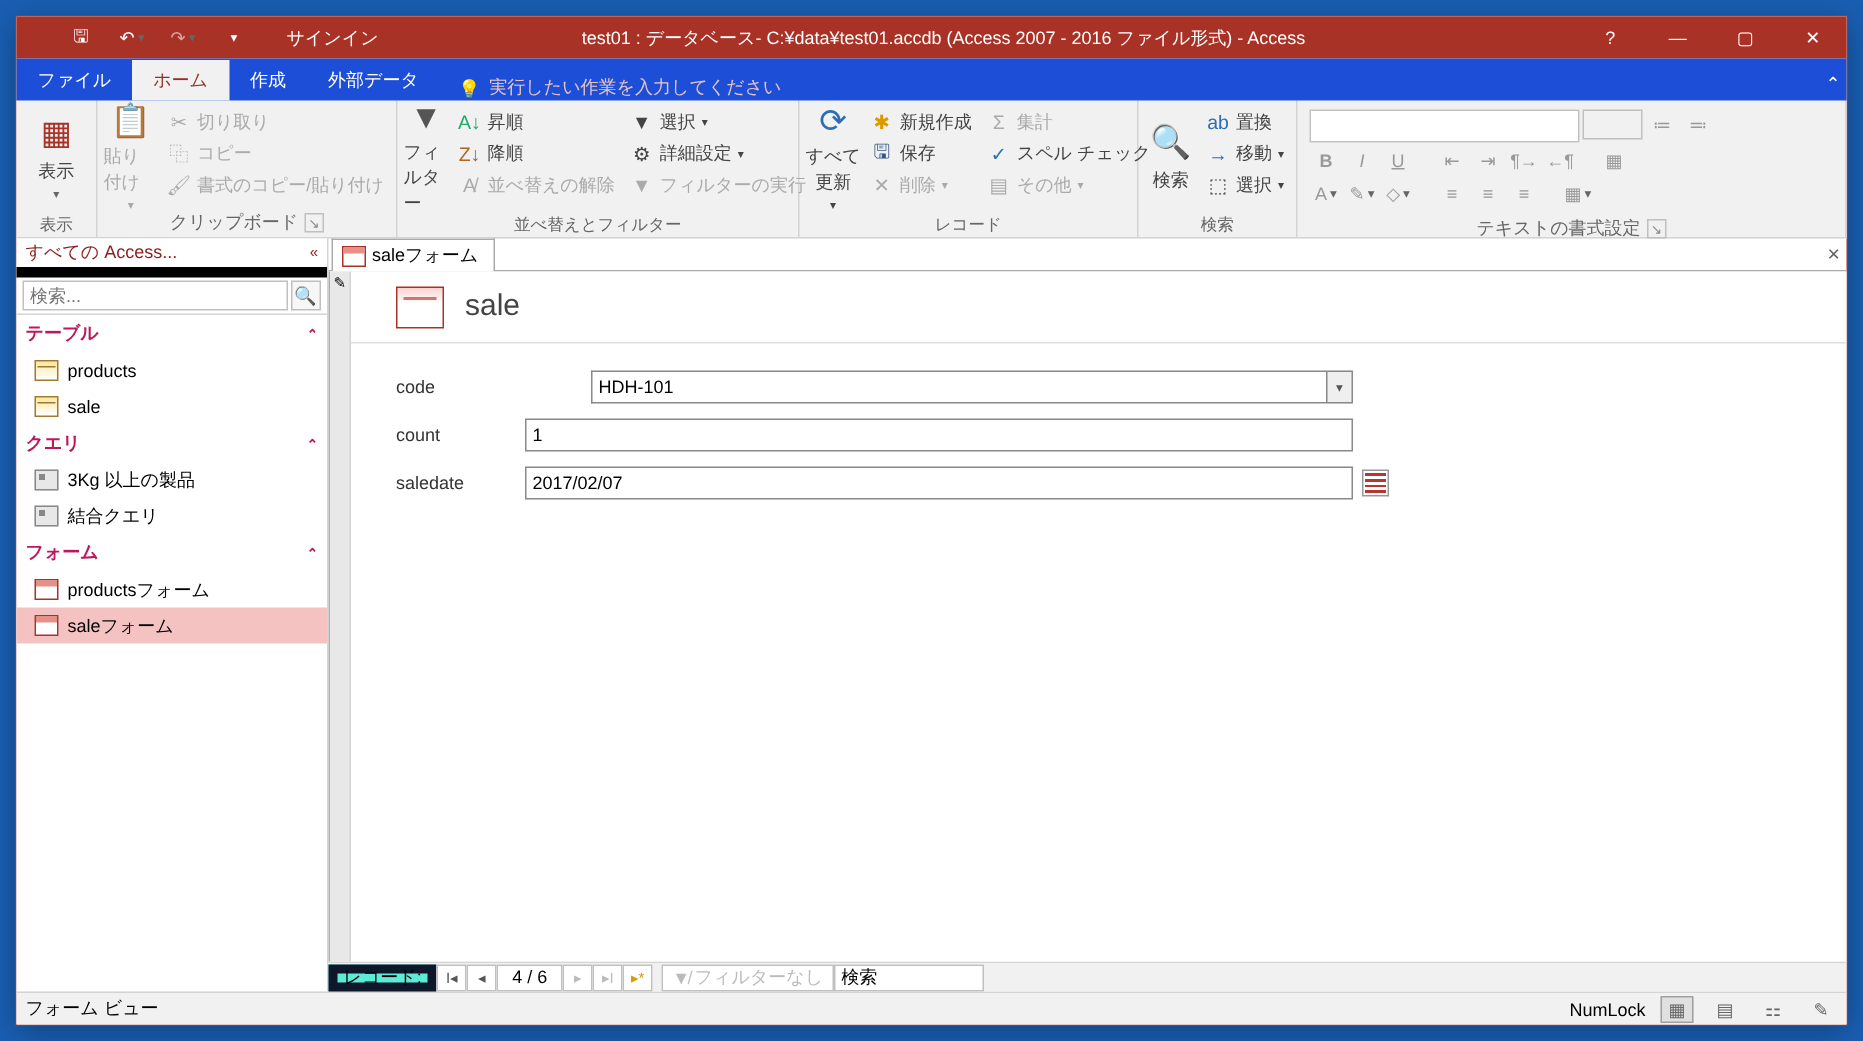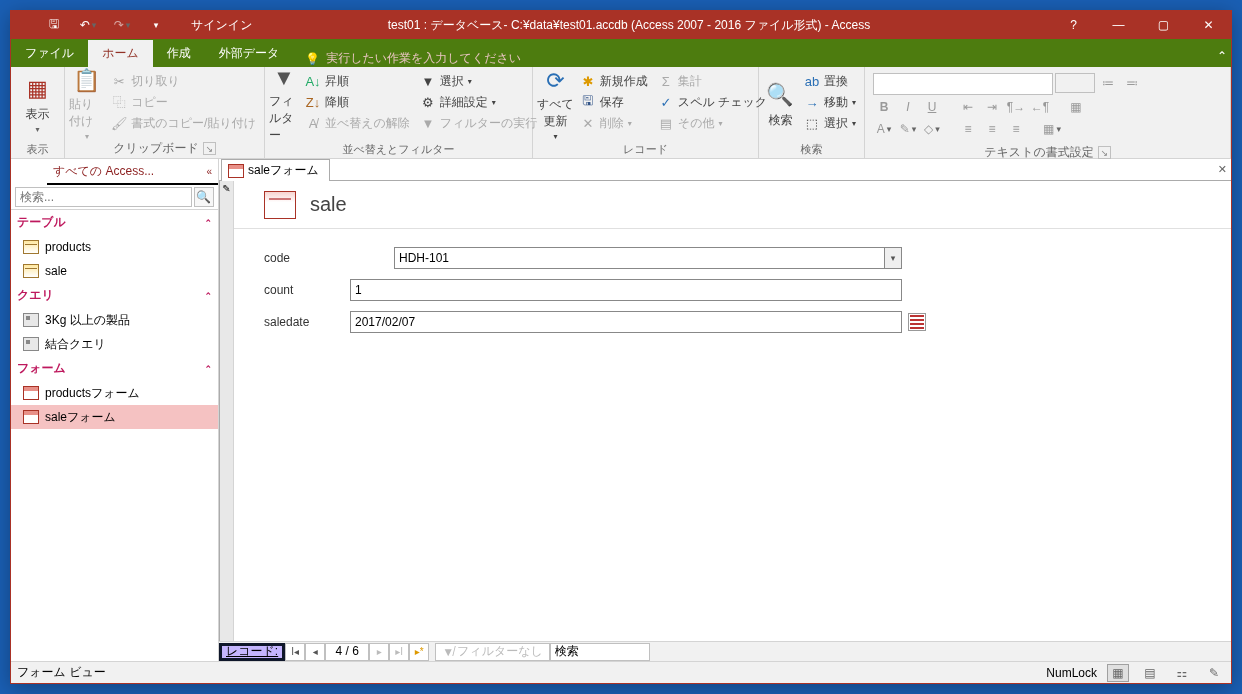--- a/index.html
+++ b/index.html
@@ -7,21 +7,21 @@
 .window { background: #fff; border: 1px solid #a93226; width: 1222px; height: 674px; margin: 10px; display: flex; flex-direction: column; box-shadow: 0 4px 20px rgba(0,0,0,0.3); }
 
 .titlebar { background: #a93226; height: 28px; display: flex; align-items: center; color: #fff; position: relative; }
 .qat { display: flex; align-items: center; gap: 4px; padding: 0 8px; }
 .qat-btn, .win-btn { width: 30px; height: 26px; display: flex; align-items: center; justify-content: center; color: #fff; }
 .title-text { flex: 1; text-align: center; position: absolute; left: 16px; right: 0; pointer-events: none; }
 .win-controls { display: flex; margin-left: auto; z-index: 2; }
 .win-btn { width: 45px; height: 28px; }
 .signin { color: #fff; padding: 0 12px; z-index: 2; }
 
-.tabs { background: #4d7c0f; height: 28px; display: flex; align-items: flex-end; color: #fff; gap: 0; position: relative; }
+.tabs { background: #1d4ed8; height: 28px; display: flex; align-items: flex-end; color: #fff; gap: 0; position: relative; }
 .tab { padding: 5px 14px; height: 27px; display: flex; align-items: center; cursor: pointer; }
 .tab.active { background: #f1f1f1; color: #923227; }
 .tellme { display: flex; align-items: center; gap: 6px; padding: 0 12px; color: #e8c4c0; }
 .ribbon-toggle { position: absolute; right: 4px; bottom: 4px; color: #fff; }
 
 .ribbon { background: #f1f1f1; border-bottom: 1px solid #d4d4d4; height: 92px; display: flex; }
 .ribbon-group { border-right: 1px solid #d4d4d4; display: flex; flex-direction: column; padding: 2px 4px 0; }
 .ribbon-group-content { flex: 1; display: flex; align-items: flex-start; gap: 2px; padding-top: 2px; }
 .ribbon-group-label { text-align: center; color: #666; font-size: 11px; padding: 1px 0; display:flex; justify-content:center; align-items:center; gap:4px;}
 .rb-col { display: flex; flex-direction: column; gap: 1px; }
@@ -31,21 +31,21 @@
 .rb-big.disabled { color: #aaa; }
 .ico { width: 16px; height: 16px; display: inline-flex; align-items: center; justify-content: center; font-size: 13px; }
 .ico-lg { width: 30px; height: 30px; font-size: 22px; }
 .dd::after { content: "▾"; font-size: 9px; margin-left: 2px; color: #666; }
 .font-box { width:180px; height:22px; border:1px solid #c0c0c0; background:#fff; display:flex; align-items:center; }
 .fmt-row { display:flex; gap:2px; }
 .fmt-btn { width:22px; height:20px; display:flex; align-items:center; justify-content:center; color:#999; border:1px solid transparent; }
 
 .content { flex: 1; display: flex; min-height: 0; }
 .nav-pane { width: 208px; border-right: 1px solid #d4d4d4; display: flex; flex-direction: column; background:#fff; }
-.nav-header { height: 26px; border-bottom: 2px solid #000000; display: flex; align-items: center; padding: 0 6px; color: #8b1e1e; font-size: 15px; font-weight:400; justify-content:space-between;margin-left:36px; }
+.nav-header { height: 26px; border-bottom: 7px solid #000000; display: flex; align-items: center; padding: 0 6px; color: #8b1e1e; font-size: 15px; font-weight:400; justify-content:space-between; }
 .nav-search-row { display:flex; align-items:center; padding:2px 4px; gap:2px; border-bottom:1px solid #d4d4d4; }
 .nav-search { flex:1; height: 20px; border: 1px solid #c0c0c0; padding: 0 4px; outline: none; color:#888; }
 .nav-search-btn { width:20px; height:20px; border:1px solid #c0c0c0; display:flex; align-items:center; justify-content:center; color:#3b6ea5; background:#f7f7f7; }
 .nav-group-h { font-weight: bold; padding: 4px 6px; display: flex; justify-content: space-between; align-items: center; color:#be185d; }
 .nav-item { padding: 3px 6px 3px 12px; display: flex; align-items: center; gap: 6px; height:24px; }
 .nav-item.selected { background: #f5c2c2; }
 .obj-ico { width: 16px; height: 14px; display: inline-block; }
 .obj-table { border:1px solid #a07830; background:linear-gradient(#ffe8a0,#fff); position:relative; }
 .obj-table::before { content:""; position:absolute; top:3px; left:1px; right:1px; height:1px; background:#a07830;}
 .obj-query { border:1px solid #888; background:#e8e8e8; position:relative; }
@@ -68,21 +68,21 @@
 .field-row { display:flex; align-items:center; }
 .field-label { width:86px; color:#333; }
 .field-input { width:552px; height:22px; border:1px solid #888; padding:0 4px; outline:none; font-family:inherit; background:#fff; }
 .combo { display:flex; width:552px; }
 .combo .field-input { flex:1; width:auto; border-right:none;margin-left:44px; }
 .combo-btn { width:18px; height:22px; border:1px solid #888; background:#efefef; display:flex; align-items:center; justify-content:center; font-size:9px; color:#555; }
 .date-ico { width:18px; height:18px; margin-left:6px; border:1px solid #999; background:#fff; display:inline-flex; padding:1px; }
 .date-ico::before { content:""; flex:1; background:repeating-linear-gradient(#b33,#b33 2px,#fff 2px,#fff 4px); }
 
 .rec-nav { height: 20px; border-top: 1px solid #d4d4d4; background: #f1f1f1; display: flex; align-items: center; gap: 0; font-size: 11px; }
-.rec-label { padding: 0 4px; background:#c4b5fd; border:3px solid #0f172a; height:18px; display:flex; align-items:center;text-decoration:underline; }
+.rec-label { padding: 0 4px; background:#5eead4; border:6px solid #0f172a; height:18px; display:flex; align-items:center; }
 .rec-btn { width: 20px; height: 18px; display: flex; align-items: center; justify-content: center; border: 1px solid #c0c0c0; background: #fff; font-size:10px; color:#555; }
 .rec-btn.disabled { color:#bbb; }
 .rec-count { width:44px; height:18px; border:1px solid #c0c0c0; background:#fff; text-align:center; }
 .rec-search { height:18px; border:1px solid #c0c0c0; padding:0 4px; width:100px; background:#fff; }
 
 .status-bar { height: 22px; border-top: 1px solid #d4d4d4; background: #f1f1f1; display: flex; align-items: center; padding: 0 6px; gap: 12px; }
 .status-right { margin-left: auto; display: flex; align-items: center; gap: 10px; }
 .view-btn { width:22px; height:18px; display:flex; align-items:center; justify-content:center; border:1px solid transparent; color:#666; }
 .view-btn.active { border-color:#a0a0a0; background:#e0e0e0; }
 

